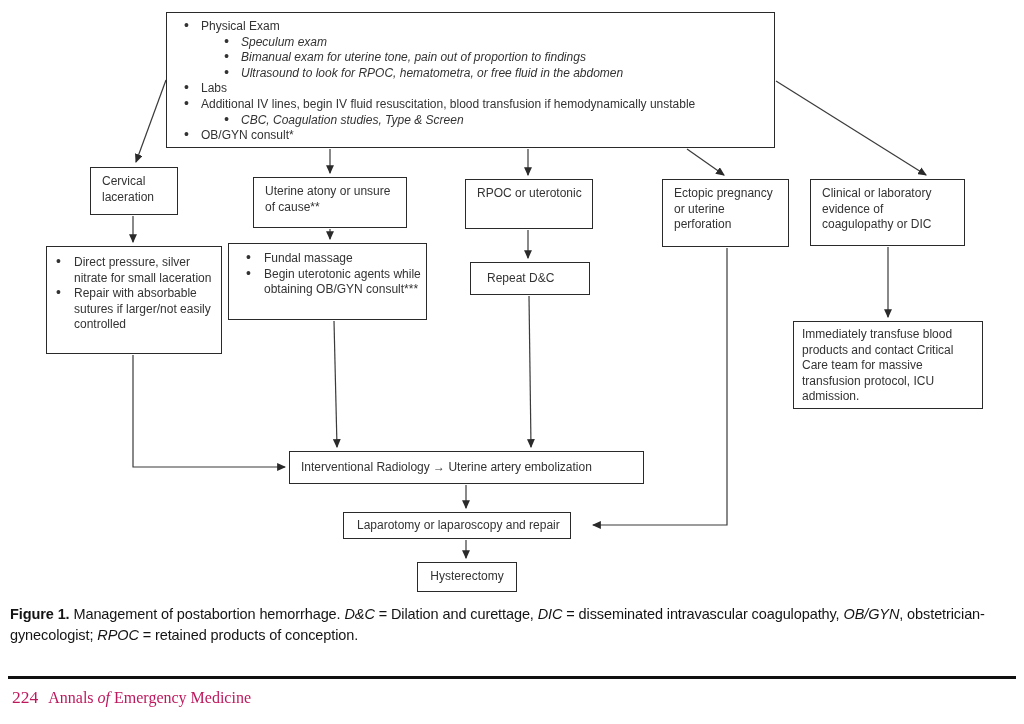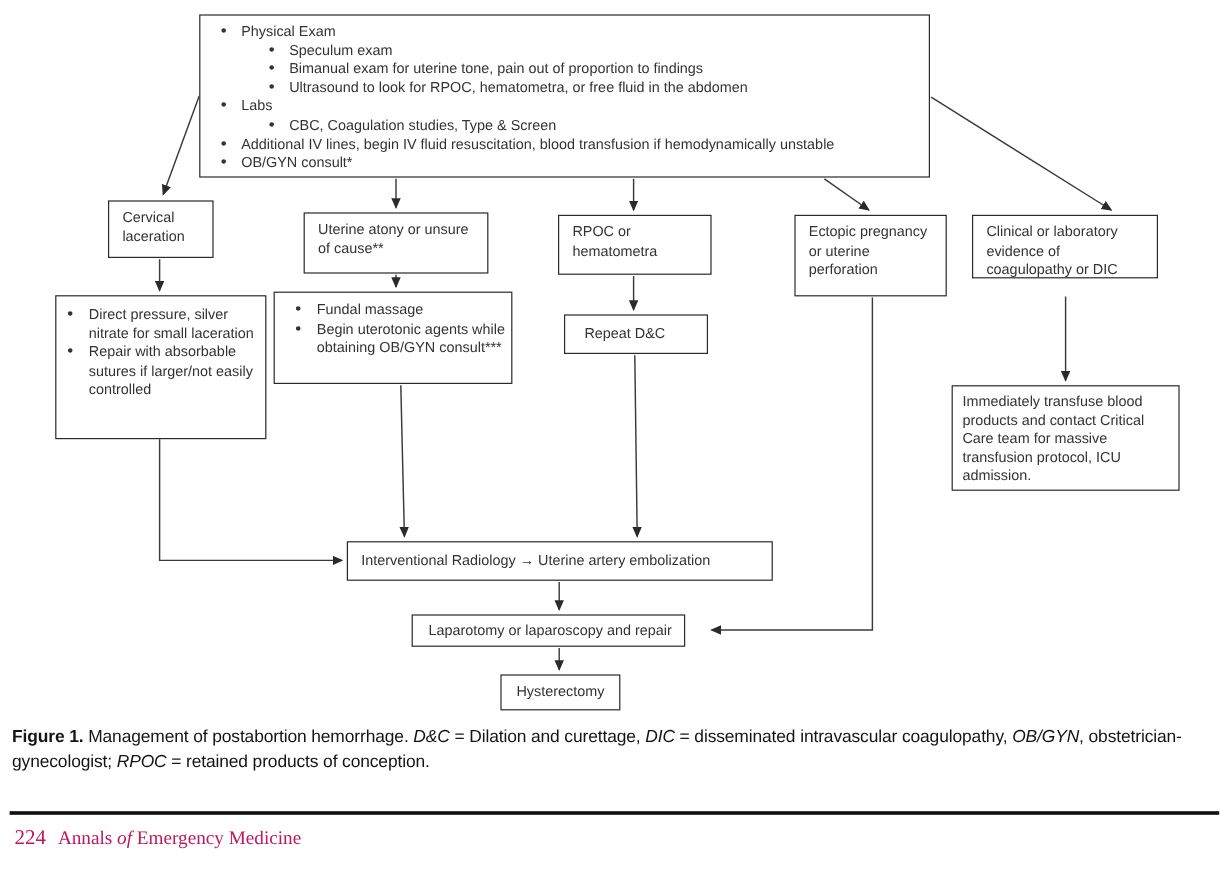--- a/index.html
+++ b/index.html
@@ -8,33 +8,33 @@
     font-family:"Liberation Sans", sans-serif; color:#222; overflow:hidden;
   }
   .arrows { position:absolute; left:0; top:0; width:1024px; height:600px; }
   .box {
     position:absolute; box-sizing:border-box; background:#ffffff;
     border:1.6px solid #2a2a2a; font-size:12px; line-height:15.6px; color:#333;
   }
   .vcenter { display:flex; align-items:center; }
   .bullets .li { position:relative; padding-left:24px; }
   .bullets .li::before { content:"\2022"; position:absolute; left:7px; top:-1px; font-size:14px; }
-  .bullets .li.l2 { padding-left:64px; }
+  .bullets .li.l2 { padding-left:64px;font-style:italic; }
   .bullets .li.l2::before { left:47px; }
   .txbox .li { position:relative; padding-left:27px; }
   .txbox .li::before { content:"\2022"; position:absolute; left:9px; top:-1px; font-size:14px; }
 
   
   #assess   { left:166px; top:12px;  width:609px; height:136px; padding:6px 8px 4px 10px; }
   #cervical { left:90px;  top:167px; width:88px;  height:48px;  padding:6px 6px 4px 11px; }
   #atony    { left:253px; top:177px; width:154px; height:51px;  padding:6px 6px 4px 11px; }
   #rpoc     { left:465px; top:179px; width:128px; height:50px;  padding:6px 6px 4px 11px; }
   #ectopic  { left:662px; top:179px; width:127px; height:68px;  padding:6px 6px 4px 11px; }
-  #coag     { left:810px; top:179px; width:155px; height:53px;  padding:6px 6px 20px 11px; }
-  #lactx    { left:46px;  top:246px; width:176px; height:120px; padding:8px 4px 4px 0; }
+  #coag     { left:810px; top:179px; width:155px; height:67px;  padding:6px 6px 20px 11px; }
+  #lactx    { left:46px;  top:246px; width:176px; height:108px; padding:8px 4px 4px 0; }
   #atonytx  { left:228px; top:243px; width:199px; height:77px;  padding:7px 4px 4px 8px; }
   #repeatdc { left:470px; top:262px; width:120px; height:33px;  padding-left:16px; }
   #transf   { left:793px; top:321px; width:190px; height:88px;  padding:5px 4px 4px 8px; }
   #ir       { left:289px; top:451px; width:355px; height:33px;  padding-left:11px; }
   #lap      { left:343px; top:512px; width:228px; height:27px;  padding-left:13px; }
   #hyst     { left:417px; top:562px; width:100px; height:30px;  justify-content:center; }
 
   .caption {
     position:absolute; left:10px; top:604px; width:988px;
     font-size:14.5px; line-height:21px; letter-spacing:-0.1px; color:#141414;
@@ -80,28 +80,28 @@
       <line x1="466" y1="540" x2="466" y2="558" marker-end="url(#ah)"></line>
     </g>
   </svg>
 
   <div id="assess" class="box bullets">
     <div class="li l1">Physical Exam</div>
     <div class="li l2">Speculum exam</div>
     <div class="li l2">Bimanual exam for uterine tone, pain out of proportion to findings</div>
     <div class="li l2">Ultrasound to look for RPOC, hematometra, or free fluid in the abdomen</div>
     <div class="li l1">Labs</div>
+    <div class="li l1">Additional IV lines, begin IV fluid resuscitation, blood transfusion if hemodynamically unstable</div>
     <div class="li l2">CBC, Coagulation studies, Type &amp; Screen</div>
-    <div class="li l1">Additional IV lines, begin IV fluid resuscitation, blood transfusion if hemodynamically unstable</div>
     <div class="li l1">OB/GYN consult*</div>
   </div>
 
   <div id="cervical" class="box">Cervical laceration</div>
   <div id="atony" class="box">Uterine atony or unsure of cause**</div>
-  <div id="rpoc" class="box">RPOC or hematometra</div>
+  <div id="rpoc" class="box">RPOC or uterotonic</div>
   <div id="ectopic" class="box">Ectopic pregnancy or uterine perforation</div>
   <div id="coag" class="box">Clinical or laboratory evidence of coagulopathy or DIC</div>
 
   <div id="lactx" class="box txbox">
     <div class="li">Direct pressure, silver nitrate for small laceration</div>
     <div class="li">Repair with absorbable sutures if larger/not easily controlled</div>
   </div>
   <div id="atonytx" class="box txbox">
     <div class="li">Fundal massage</div>
     <div class="li">Begin uterotonic agents while obtaining OB/GYN consult***</div>

